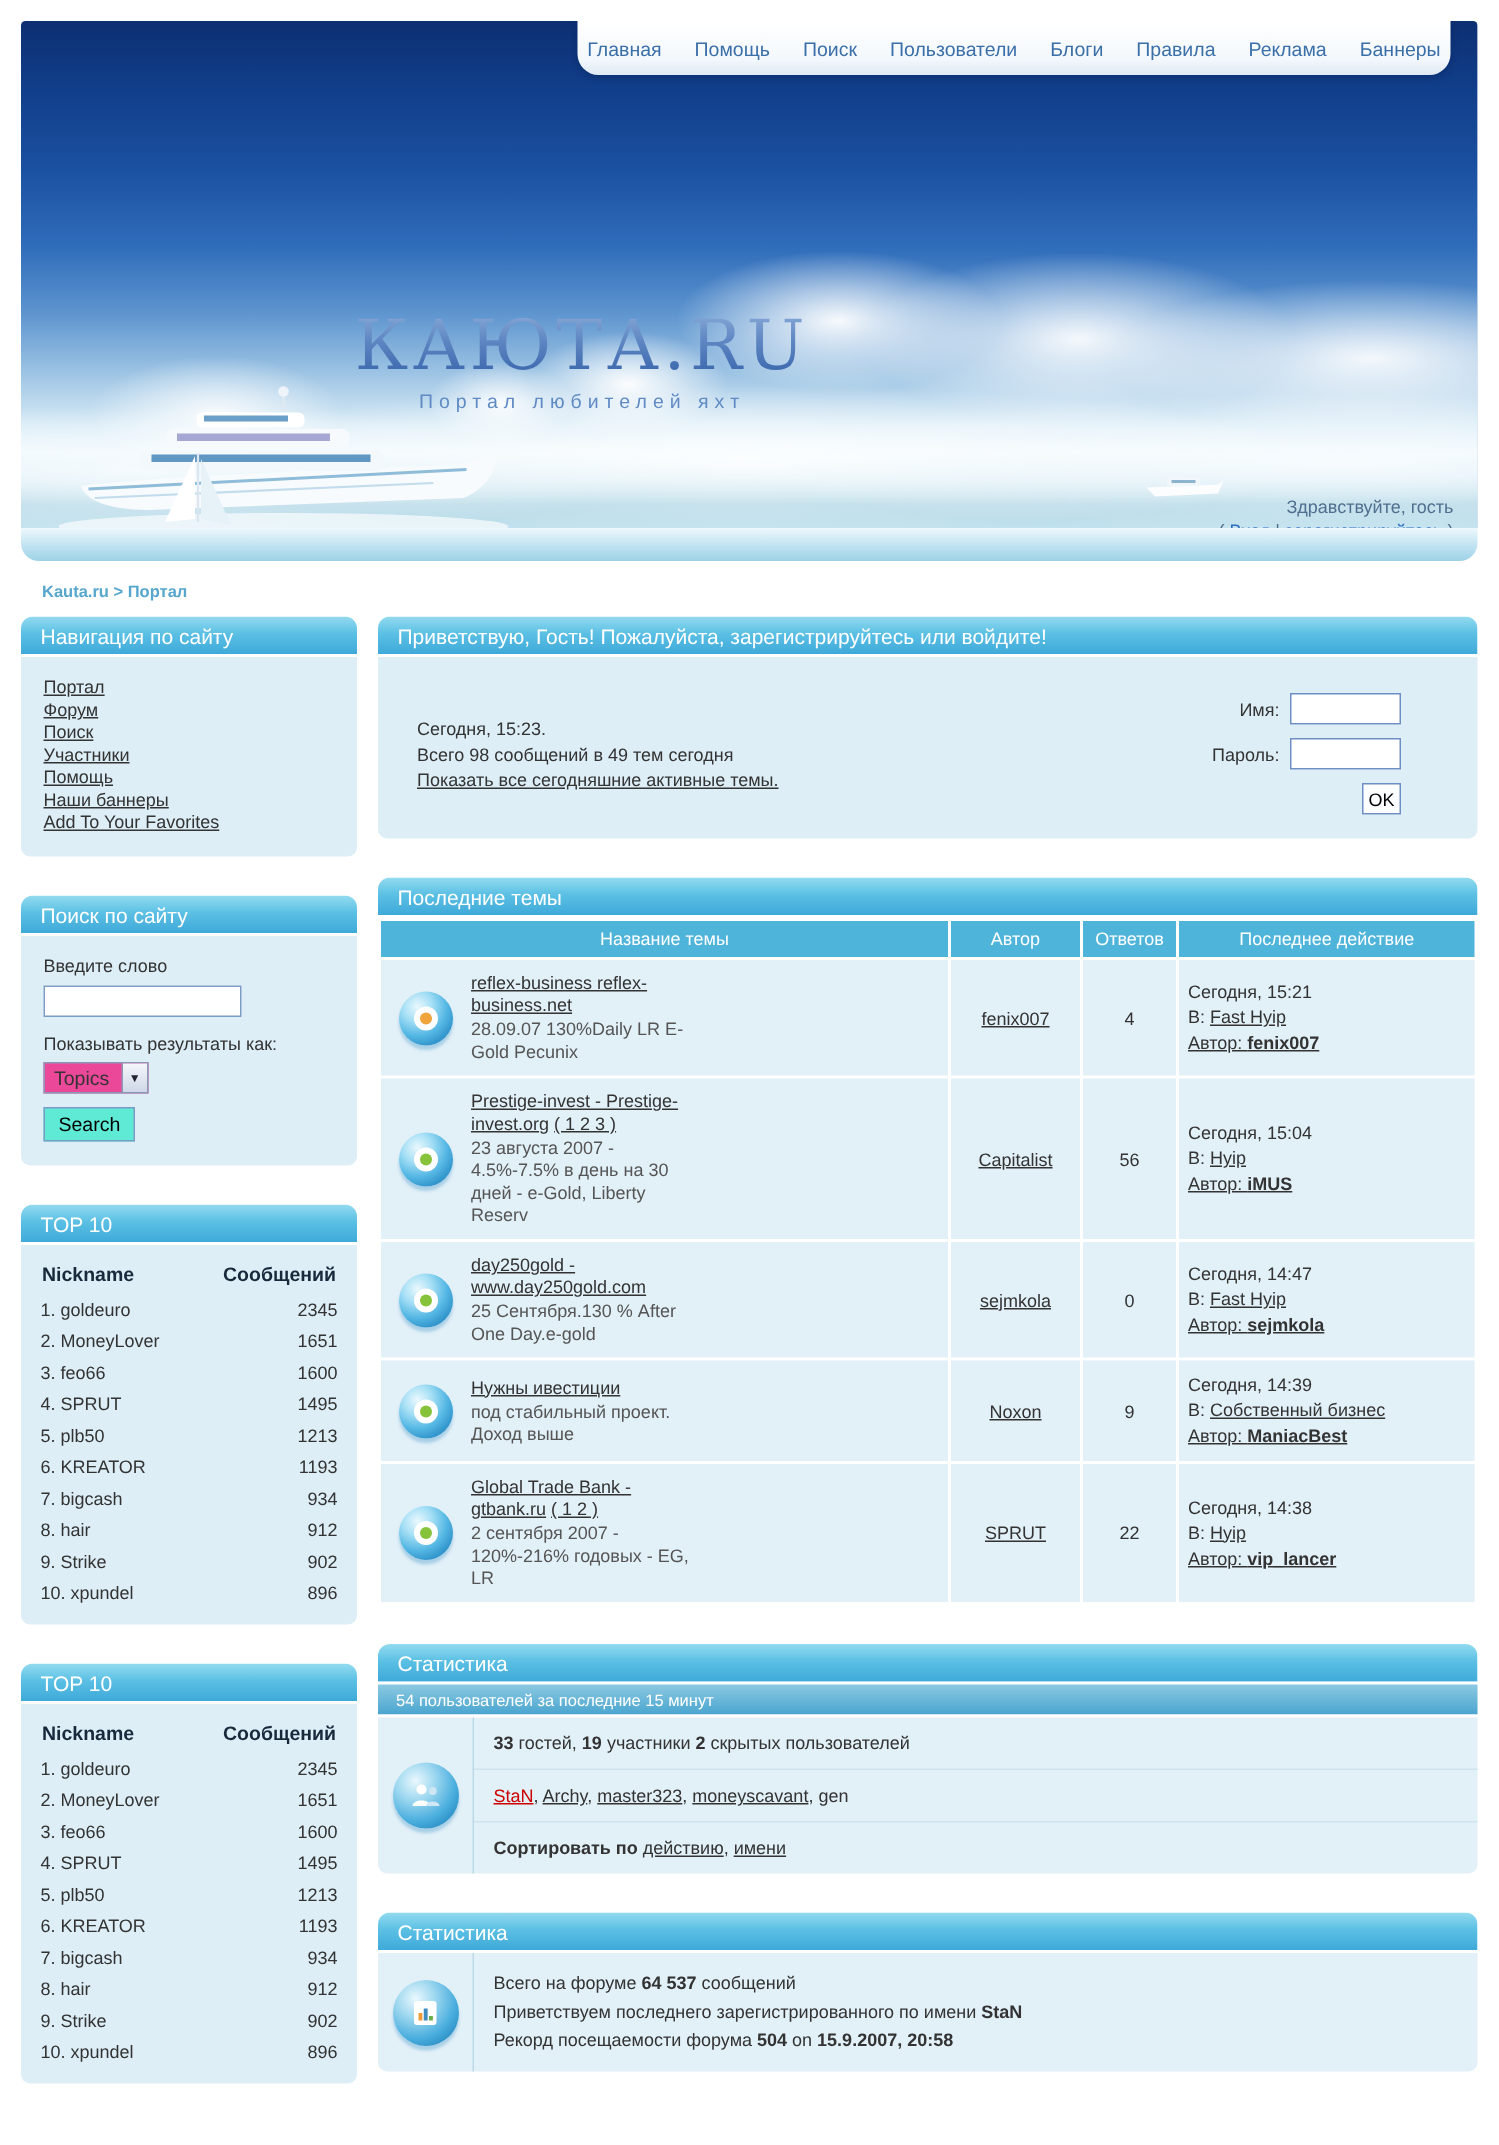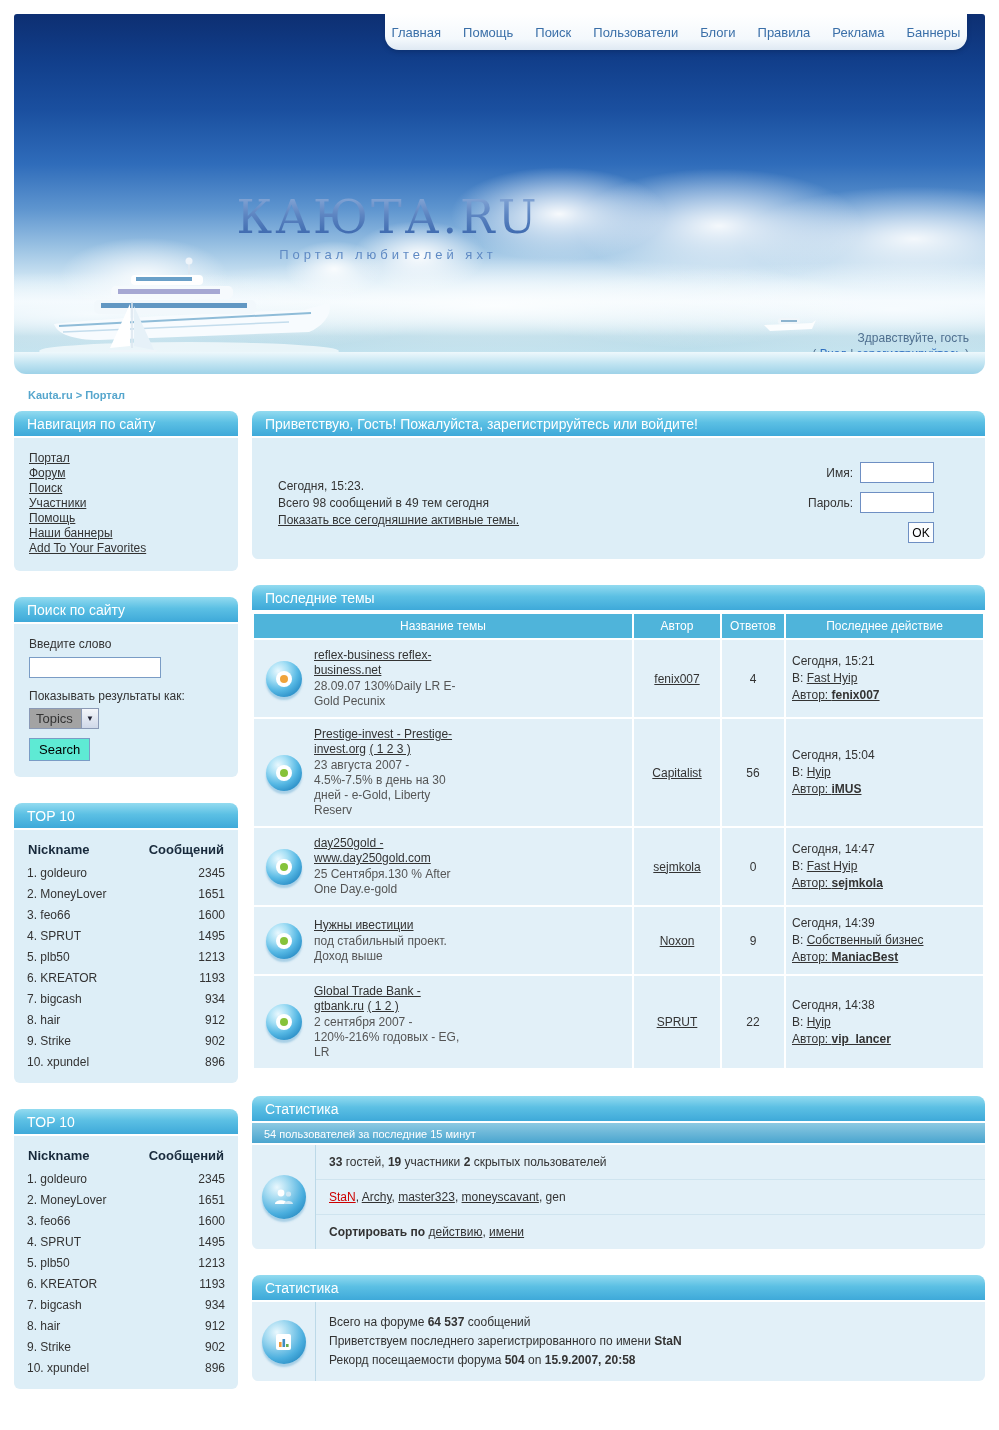--- a/index.html
+++ b/index.html
@@ -32,21 +32,21 @@
       #a9d2e2 322px, #c2e2ee 338px);
   background-color:#1a4f9f;
 }
 .topnav {
   position:absolute; top:0; right:18px; width:582px; height:36px;
   background:linear-gradient(180deg,#ffffff 0%,#f3f8fc 70%,#dfe9f3 100%);
   border-radius:0 0 14px 14px; box-shadow:0 2px 4px rgba(8,35,85,.4);
 }
 .topnav ul { list-style:none; display:flex; height:100%; align-items:center; justify-content:center; }
 .topnav-link { color:#3a6fa8; text-decoration:none; font-size:13px; padding:0 11px; white-space:nowrap; }
-.logo { position:absolute; left:0; top:176px; width:748px; text-align:center; }
+.logo { position:absolute; left:0; top:189px; width:748px; text-align:center; }
 .logo-title {
   font-family:"DejaVu Serif", serif; font-size:46px; letter-spacing:3px;
   background:linear-gradient(180deg,#93b2dd 0%,#5e86c2 45%,#2f5da6 100%);
   -webkit-background-clip:text; background-clip:text; color:transparent;
 }
 .logo-sub { font-size:13px; letter-spacing:4px; color:#5f8ac4; margin-top:3px; }
 .greeting { position:absolute; right:16px; top:316px; text-align:right; font-size:12px; color:#4f6f8f; line-height:16px; }
 .greeting a { color:#2e6fc0; text-decoration:none; }
 .yacht-big { position:absolute; left:25px; top:238px; }
 .sailboat { position:absolute; left:88px; top:282px; }
@@ -71,21 +71,21 @@
 
 
 .side-nav-body { padding:13px 15px 15px; }
 .side-nav-body ul { list-style:none; }
 .side-nav-body li { line-height:15px; }
 .side-link { color:#333; font-size:12px; }
 .search-body { padding:13px 15px 16px; }
 .search-label { margin-bottom:6px; }
 .search-input { width:132px; height:21px; border:1px solid #7a9cc5; background:#fff; margin-bottom:11px; }
 .results-label { margin-bottom:5px; }
-.fake-select { display:inline-flex; align-items:center; border:1px solid #8a99b5; background:#a3a3a3; height:21px; padding-left:6px; font-size:13px; }
+.fake-select { display:inline-flex; align-items:center; border:1px solid #8a99b5; background:#ec4899; height:21px; padding-left:6px; font-size:13px; }
 .fake-select .arrow-btn { margin-left:8px; width:17px; height:19px; background:linear-gradient(180deg,#f4f6fa,#cfd8e8); border-left:1px solid #8a99b5; display:flex; align-items:center; justify-content:center; font-size:8px; color:#223; }
 .search-btn { margin-top:9px; height:23px; padding:0 9px; border:1px solid #7a9cc5; background:#5eead4; font-size:13px; font-family:"Liberation Sans",sans-serif; }
 .top10-body { padding:5px 13px 10px; }
 .top10-head-row { display:flex; justify-content:space-between; font-weight:bold; font-size:13px; color:#17293b; padding:7px 1px 6px; }
 .t10-row { display:flex; justify-content:space-between; font-size:12px; line-height:21px; color:#333; }
 
 
 .welcome-body { padding:24px 26px 16px; display:flex; }
 .welcome-left { width:380px; padding-top:16px; line-height:17px; }
 .welcome-left a { color:#333; }

